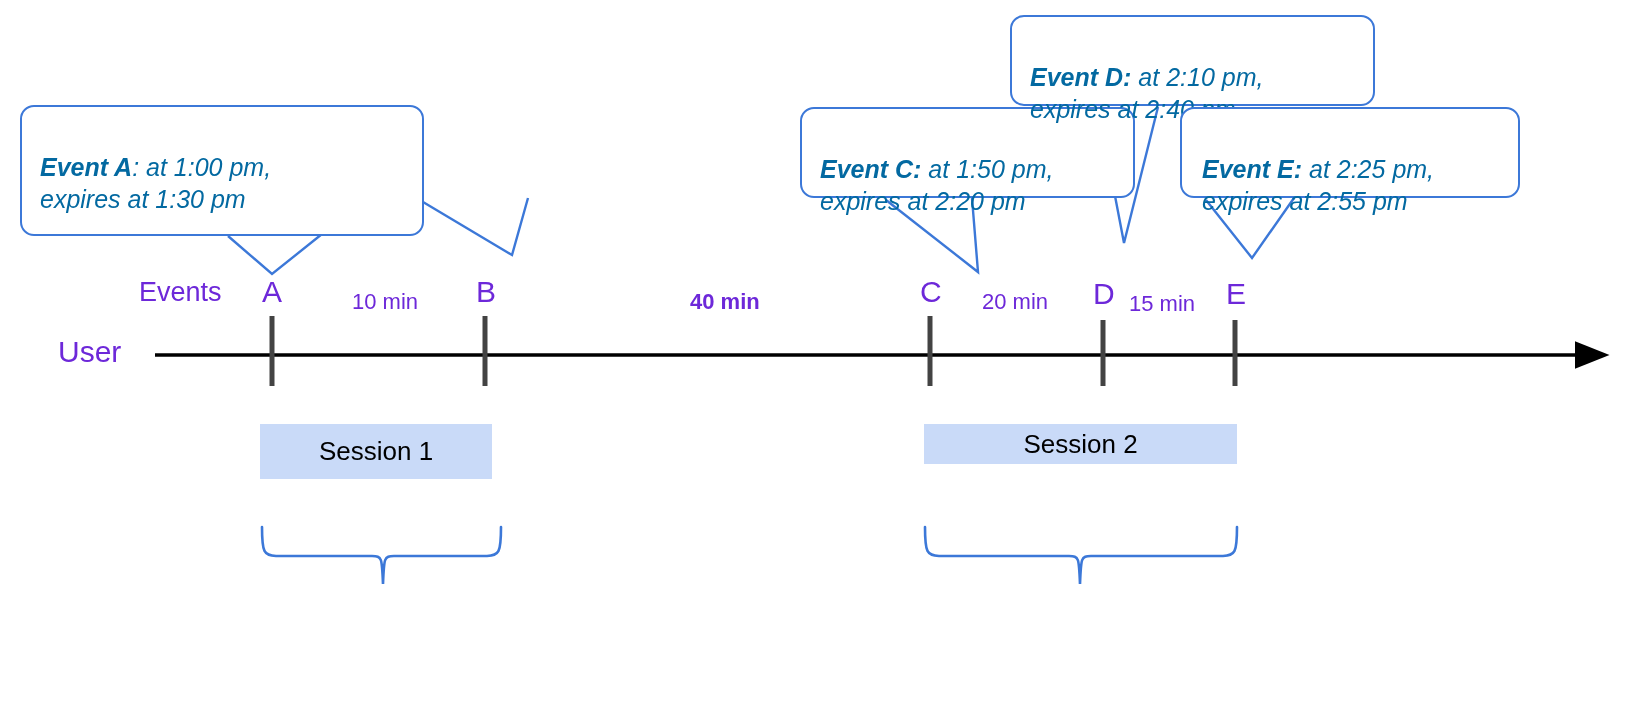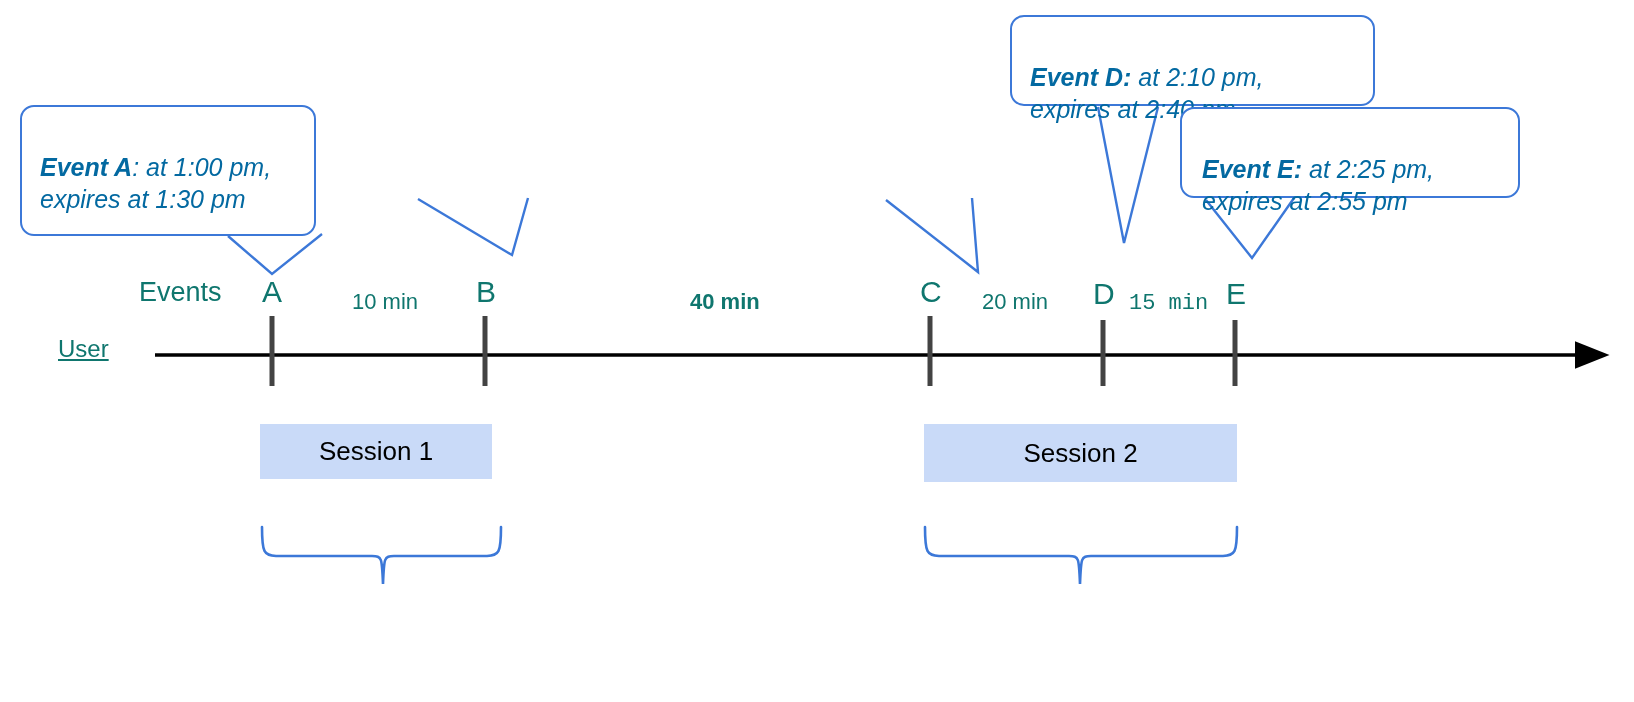--- a/index.html
+++ b/index.html
@@ -43,24 +43,24 @@
     white-space: pre-line;
     z-index: 4;
     font-style: italic;
   }
   .callout .ev { font-weight: bold; }
 
   
   .lbl {
     position: absolute;
     white-space: nowrap;
-    color: #0f766e;
+    color: #6d28d9;
     z-index: 3;
   }
-  .lbl-user    { font-size: 24px; text-decoration: underline; }
+  .lbl-user    { font-size: 30px; }
   .lbl-events  { font-size: 27px; }
   .lbl-marker  { font-size: 30px; }
   .lbl-gap     { font-size: 22px; }
   .lbl-session { font-size: 26px; }
   .lbl-slen    { font-size: 26px; }
 
   
   .session-box {
     position: absolute;
     background: #c9daf8;
@@ -111,26 +111,30 @@
 
     <path d="M 925 527
              C 925 553, 927 555, 939 556
              L 1069 556
              C 1079 556, 1079 558, 1080 584
              C 1081 558, 1081 556, 1091 556
              L 1223 556
              C 1235 555, 1237 553, 1237 527" fill="none" stroke="#3c78d8" stroke-width="2.6" stroke-linecap="round"></path>
   </svg>
 
-  <div class="callout" style="left:20px; top:105px; width:296px; height:131px;">
+  <div class="callout" style="left:20px; top:105px; width:404px; height:131px;">
     <span class="ev">Event A</span><span>: at 1:00 pm,
 expires at 1:30 pm</span>
   </div>
 
 
+  <div class="callout" style="left:800px; top:107px; width:335px; height:91px;">
+    <span class="ev">Event C:</span><span> at 1:50 pm,
+expires at 2:20 pm</span>
+  </div>
 
   <div class="callout" style="left:1010px; top:15px; width:365px; height:91px; z-index:6;">
     <span class="ev">Event D:</span><span> at 2:10 pm,
 expires at 2:40 pm</span>
   </div>
 
   <div class="callout" style="left:1180px; top:107px; width:340px; height:91px; z-index:6;padding-left:20px;">
     <span class="ev">Event E:</span><span> at 2:25 pm,
 expires at 2:55 pm</span>
   </div>
@@ -141,25 +145,25 @@
 
   <div class="lbl lbl-marker" style="left:262px; top:275px;">A</div>
   <div class="lbl lbl-marker" style="left:476px; top:275px;">B</div>
   <div class="lbl lbl-marker" style="left:920px; top:275px;">C</div>
   <div class="lbl lbl-marker" style="left:1093px; top:277px;">D</div>
   <div class="lbl lbl-marker" style="left:1226px; top:277px;">E</div>
 
   <div class="lbl lbl-gap" style="left:352px; top:289px;">10 min</div>
   <div class="lbl lbl-gap" style="left:690px; top:289px;font-weight:bold;">40 min</div>
   <div class="lbl lbl-gap" style="left:982px; top:289px;">20 min</div>
-  <div class="lbl lbl-gap" style="left:1129px; top:291px;font-family:Liberation Mono, monospace;">15 min</div>
+  <div class="lbl lbl-gap" style="left:1129px; top:291px;">15 min</div>
 
   <div class="session-box" style="left:260px; top:424px; width:232px; height:55px;">
     <span class="lbl-session" style="position:relative;">Session 1</span>
   </div>
 
-  <div class="session-box" style="left:924px; top:424px; width:313px; height:58px;">
+  <div class="session-box" style="left:924px; top:424px; width:313px; height:40px;">
     <span class="lbl-session" style="position:relative;">Session 2</span>
   </div>
 
 
 
 </div>
 
 </body></html>

